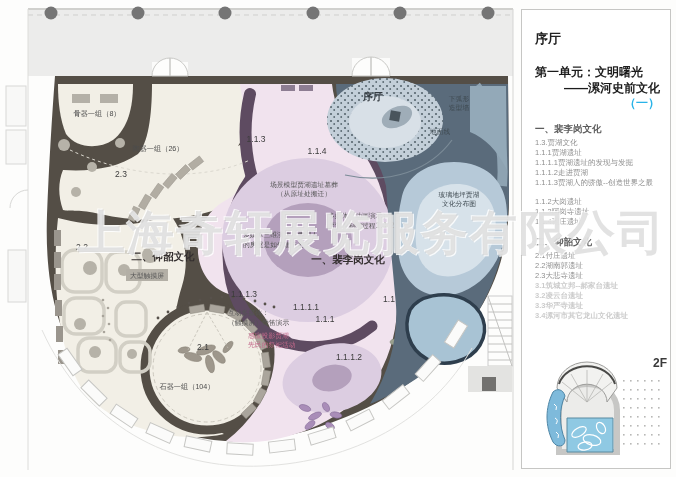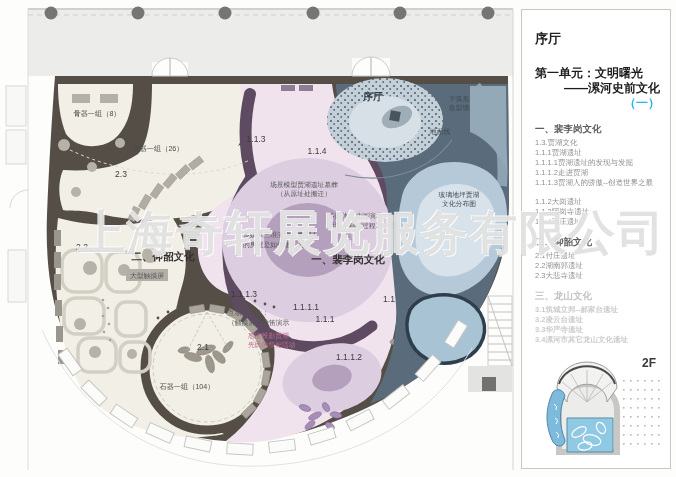--- a/index.html
+++ b/index.html
@@ -5,30 +5,30 @@
   html,body{margin:0;padding:0;background:#ffffff;font-family:"Liberation Sans",sans-serif;}
   .stage{position:relative;width:676px;height:477px;background:#fdfdfc;overflow:hidden;}
   .plan-wrap{position:absolute;left:0;top:0;width:515px;height:477px;}
   .watermark{position:absolute;left:78px;top:202px;width:640px;font-size:47px;font-weight:bold;
     letter-spacing:2px;white-space:nowrap;color:rgba(186,186,186,0.42);
     text-shadow:1px 1px 0 rgba(255,255,255,.85),-1px -1px 0 rgba(255,255,255,.85);
     pointer-events:none;z-index:40;}
   .panel{position:absolute;left:521px;top:9px;width:150px;height:460px;background:#ffffff;
     border:1px solid #c6c6c4;box-sizing:border-box;padding:20px 10px 0 13px;z-index:10;}
   .p-title{font-size:13px;font-weight:bold;color:#222;margin-bottom:18px;}
-  .p-unit{font-size:12px;font-weight:bold;color:#1c1c1c;line-height:15px;}
+  .p-unit{font-size:12px;font-weight:bold;color:#1c1c1c;line-height:15px;font-family:Liberation Mono, monospace;}
   .p-unit2{font-size:12px;font-weight:bold;color:#1c1c1c;line-height:15px;margin-left:12px;margin-bottom:12px;text-align:right;}
   .p-unit2 .hl{color:#29b3e8;}
   .sec-head{font-size:9.5px;color:#5d5d5d;font-weight:bold;margin-top:9px;margin-bottom:2px;}
   .sec-item{font-size:7.5px;color:#8f8f8f;line-height:10px;}
   .spacer{height:9px;}
   .sec-head.muted{color:#c3c3c3;}
   .sec-item.muted{color:#cccccc;font-weight:bold;}
   .minimap{position:absolute;left:7px;top:342px;width:136px;height:114px;}
-  .floor-tag{position:absolute;right:14px;top:346px;font-size:12px;font-weight:bold;color:#3a3a3a;}
+  .floor-tag{position:absolute;right:3px;top:346px;font-size:12px;font-weight:bold;color:#3a3a3a;}
   svg text{font-family:"Liberation Sans",sans-serif;}
   .pl{font-size:7.2px;fill:#4c4c4c;}
   .pls{font-size:6.8px;fill:#555555;}
   .plc{font-size:8.5px;fill:#3c3c3c;}
   .plb{font-size:10.5px;font-weight:bold;fill:#332e2e;}
   .plp{font-size:6.8px;fill:#c2688a;}
   .plw{font-size:6.8px;fill:#3e4950;}
   .plx{font-size:10px;font-weight:bold;fill:#333a40;}
 </style>
 </head>
@@ -331,21 +331,20 @@
         <div class="sec-item">1.1.1.2走进贾湖</div>
         <div class="sec-item">1.1.1.3贾湖人的骄傲--创造世界之最</div>
         <div class="spacer"></div>
         <div class="sec-item">1.1.2大岗遗址</div>
         <div class="sec-item">1.1.3阿岗寺遗址</div>
         <div class="sec-item">1.1.4翟庄遗址</div>
         <div class="sec-head">二、仰韶文化</div>
         <div class="sec-item">2.1付庄遗址</div>
         <div class="sec-item">2.2湖南郭遗址</div>
         <div class="sec-item">2.3大悲寺遗址</div>
-        <div class="sec-head muted">三、龙山文化</div>
         <div class="sec-item muted">3.1筑城立邦--郝家台遗址</div>
         <div class="sec-item muted">3.2凌云台遗址</div>
         <div class="sec-item muted">3.3华严寺遗址</div>
         <div class="sec-item muted">3.4漯河市其它龙山文化遗址</div>
       </div>
 
     <div class="minimap">
       <svg width="136" height="114" viewBox="0 0 136 114">
 
         <g fill="#b8b8b6">

